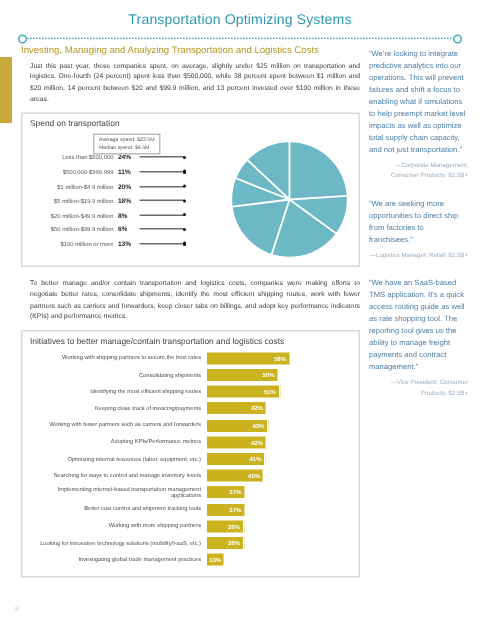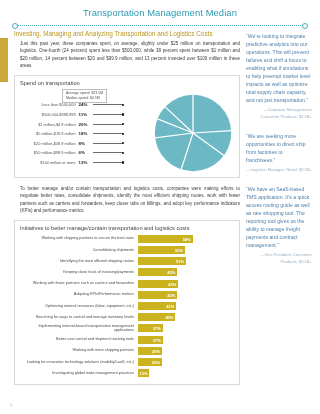--- a/index.html
+++ b/index.html
@@ -118,21 +118,21 @@
   .pageno {
     position: absolute; left: 10px; bottom: 6px;
     font-size: 4.6px; color: #cfcfcf;
   }
 </style>
 </head>
 <body>
 
 <div class="page">
 
-  <div class="hdr-title">Transportation Management Median</div>
+  <div class="hdr-title">Transportation Optimizing Systems</div>
   <div class="hdr-rule">
     <div class="dots"></div>
     <div class="cap l"></div>
     <div class="cap r"></div>
   </div>
 
   <div class="cols">
 
     <div class="left-tab"></div>
 

